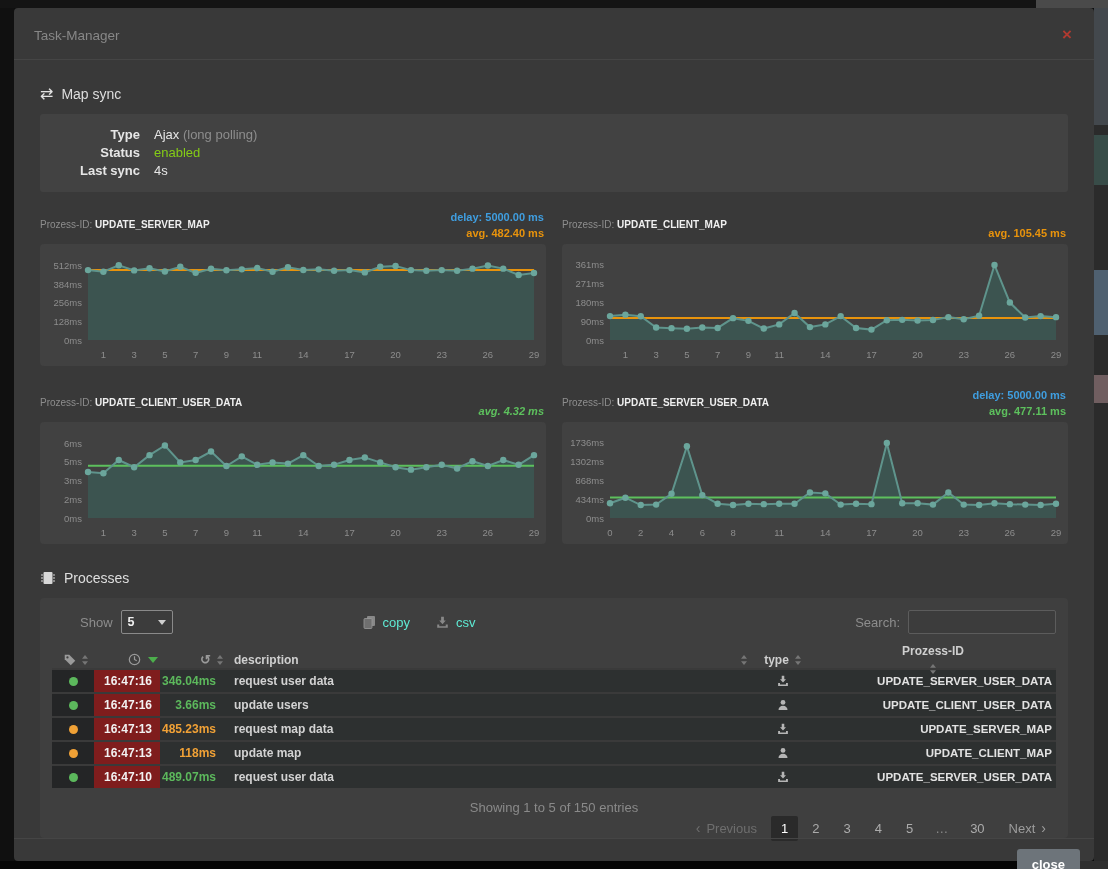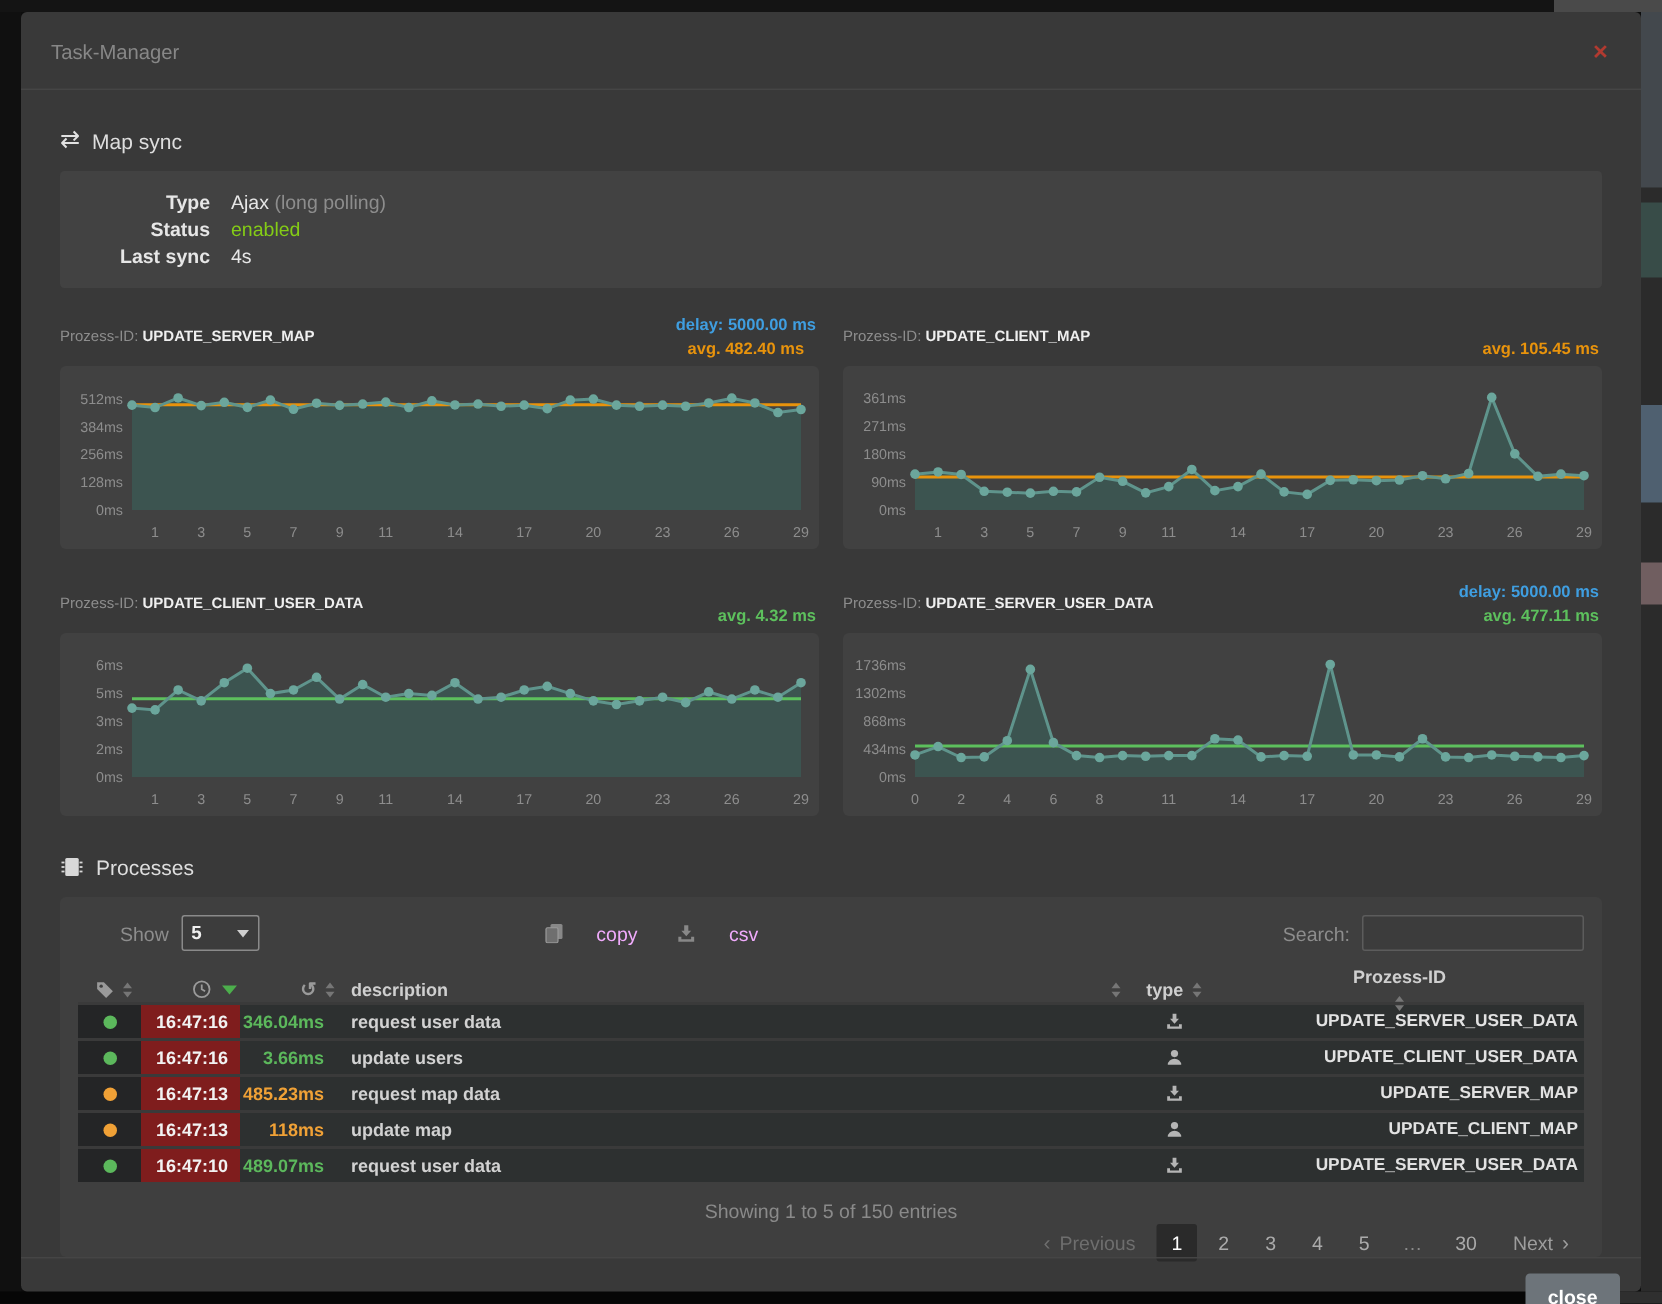--- a/index.html
+++ b/index.html
@@ -49,21 +49,21 @@
   
   .proc-panel { margin:12px 14px 0; background:#3f3f3f; border-radius:4px; padding:10px 12px 8px; }
   .proc-toolbar { display:flex; align-items:center; height:28px; margin-bottom:8px; }
   .show-group { display:flex; align-items:center; gap:8px; color:#8d8d8d; font-size:13px;margin-left:28px; }
   .show-select { width:52px; height:24px; border:1px solid #8a8a8a; border-radius:2px;
     display:flex; align-items:center; padding:0 6px; color:#f0f0f0; font-size:12.5px;
     font-weight:bold; cursor:pointer; background:#3c3c3c; }
   .show-select .tri { margin-left:auto; width:0; height:0; border-left:4px solid transparent;
     border-right:4px solid transparent; border-top:5px solid #cfcfcf; }
   .tool-btns { display:flex; gap:26px; margin-left:190px; }
-  .tool-btn { display:flex; align-items:center; gap:22px; color:#f0abfc; font-size:13px; cursor:pointer; }
+  .tool-btn { display:flex; align-items:center; gap:7px; color:#5eead4; font-size:13px; cursor:pointer; }
   .search-group { margin-left:auto; display:flex; align-items:center; gap:8px;
     color:#8d8d8d; font-size:13px; }
   .search-input { width:148px; height:24px; background:#3c3c3c; border:1px solid #5c5c5c;
     border-radius:2px; color:#e0e0e0; padding:0 6px; font-size:12px; outline:none; }
 
   .ptable { font-size:12px; }
   .thead, .trow { display:grid; grid-template-columns:42px 66px 64px 1fr 58px 244px; }
   .thead { height:24px; align-items:center; color:#cfcfcf; font-weight:bold; }
   .th { display:flex; align-items:center; gap:5px; }
   .th-tag { padding-left:12px; }
@@ -151,21 +151,21 @@
         <span class="info-value">4s</span>
       </div>
     </div>
 
     <div class="charts-grid">
       <div class="chart-cell">
         <div class="chart-head">
           <div class="chart-title"><span>Prozess-ID:</span> <span class="cname">UPDATE_SERVER_MAP</span></div>
           <div class="chart-stats">
             <span style="color: rgb(63, 158, 224);">delay: 5000.00 ms</span>
-            <span style="color: rgb(232, 147, 12); text-align: center;">avg. 482.40 ms</span>
+            <span style="color: rgb(232, 147, 12);">avg. 482.40 ms</span>
           </div>
         </div>
         <div class="chart-panel"><svg width="506" height="122">
               <text x="42" y="99.5" text-anchor="end" fill="#8d8d8d" font-size="9.5">0ms</text>
               <text x="42" y="80.89792387543253" text-anchor="end" fill="#8d8d8d" font-size="9.5">128ms</text>
               <text x="42" y="62.29584775086505" text-anchor="end" fill="#8d8d8d" font-size="9.5">256ms</text>
               <text x="42" y="43.69377162629758" text-anchor="end" fill="#8d8d8d" font-size="9.5">384ms</text>
               <text x="42" y="25.0916955017301" text-anchor="end" fill="#8d8d8d" font-size="9.5">512ms</text>
               <text x="63.37931034482759" y="114" text-anchor="middle" fill="#8d8d8d" font-size="9.5">1</text>
               <text x="94.13793103448276" y="114" text-anchor="middle" fill="#8d8d8d" font-size="9.5">3</text>
@@ -273,21 +273,21 @@
               <circle cx="463.2413793103448" cy="73.54455445544554" r="3.2" fill="#6ba69c"></circle>
               <circle cx="478.62068965517244" cy="72.08910891089108" r="3.2" fill="#6ba69c"></circle>
               <circle cx="494" cy="73.12871287128712" r="3.2" fill="#6ba69c"></circle>
             </svg></div>
       </div>
       <div class="chart-cell">
         <div class="chart-head">
           <div class="chart-title"><span>Prozess-ID:</span> <span class="cname">UPDATE_CLIENT_USER_DATA</span></div>
           <div class="chart-stats">
             <span></span>
-            <span style="color: rgb(93, 192, 93);">avg. 4.32 ms</span>
+            <span style="color: rgb(93, 192, 93); font-style: italic;">avg. 4.32 ms</span>
           </div>
         </div>
         <div class="chart-panel"><svg width="506" height="122">
               <text x="42" y="99.5" text-anchor="end" fill="#8d8d8d" font-size="9.5">0ms</text>
               <text x="42" y="80.76618705035972" text-anchor="end" fill="#8d8d8d" font-size="9.5">2ms</text>
               <text x="42" y="62.03237410071942" text-anchor="end" fill="#8d8d8d" font-size="9.5">3ms</text>
               <text x="42" y="43.29856115107913" text-anchor="end" fill="#8d8d8d" font-size="9.5">5ms</text>
               <text x="42" y="24.56474820143885" text-anchor="end" fill="#8d8d8d" font-size="9.5">6ms</text>
               <text x="63.37931034482759" y="114" text-anchor="middle" fill="#8d8d8d" font-size="9.5">1</text>
               <text x="94.13793103448276" y="114" text-anchor="middle" fill="#8d8d8d" font-size="9.5">3</text>

